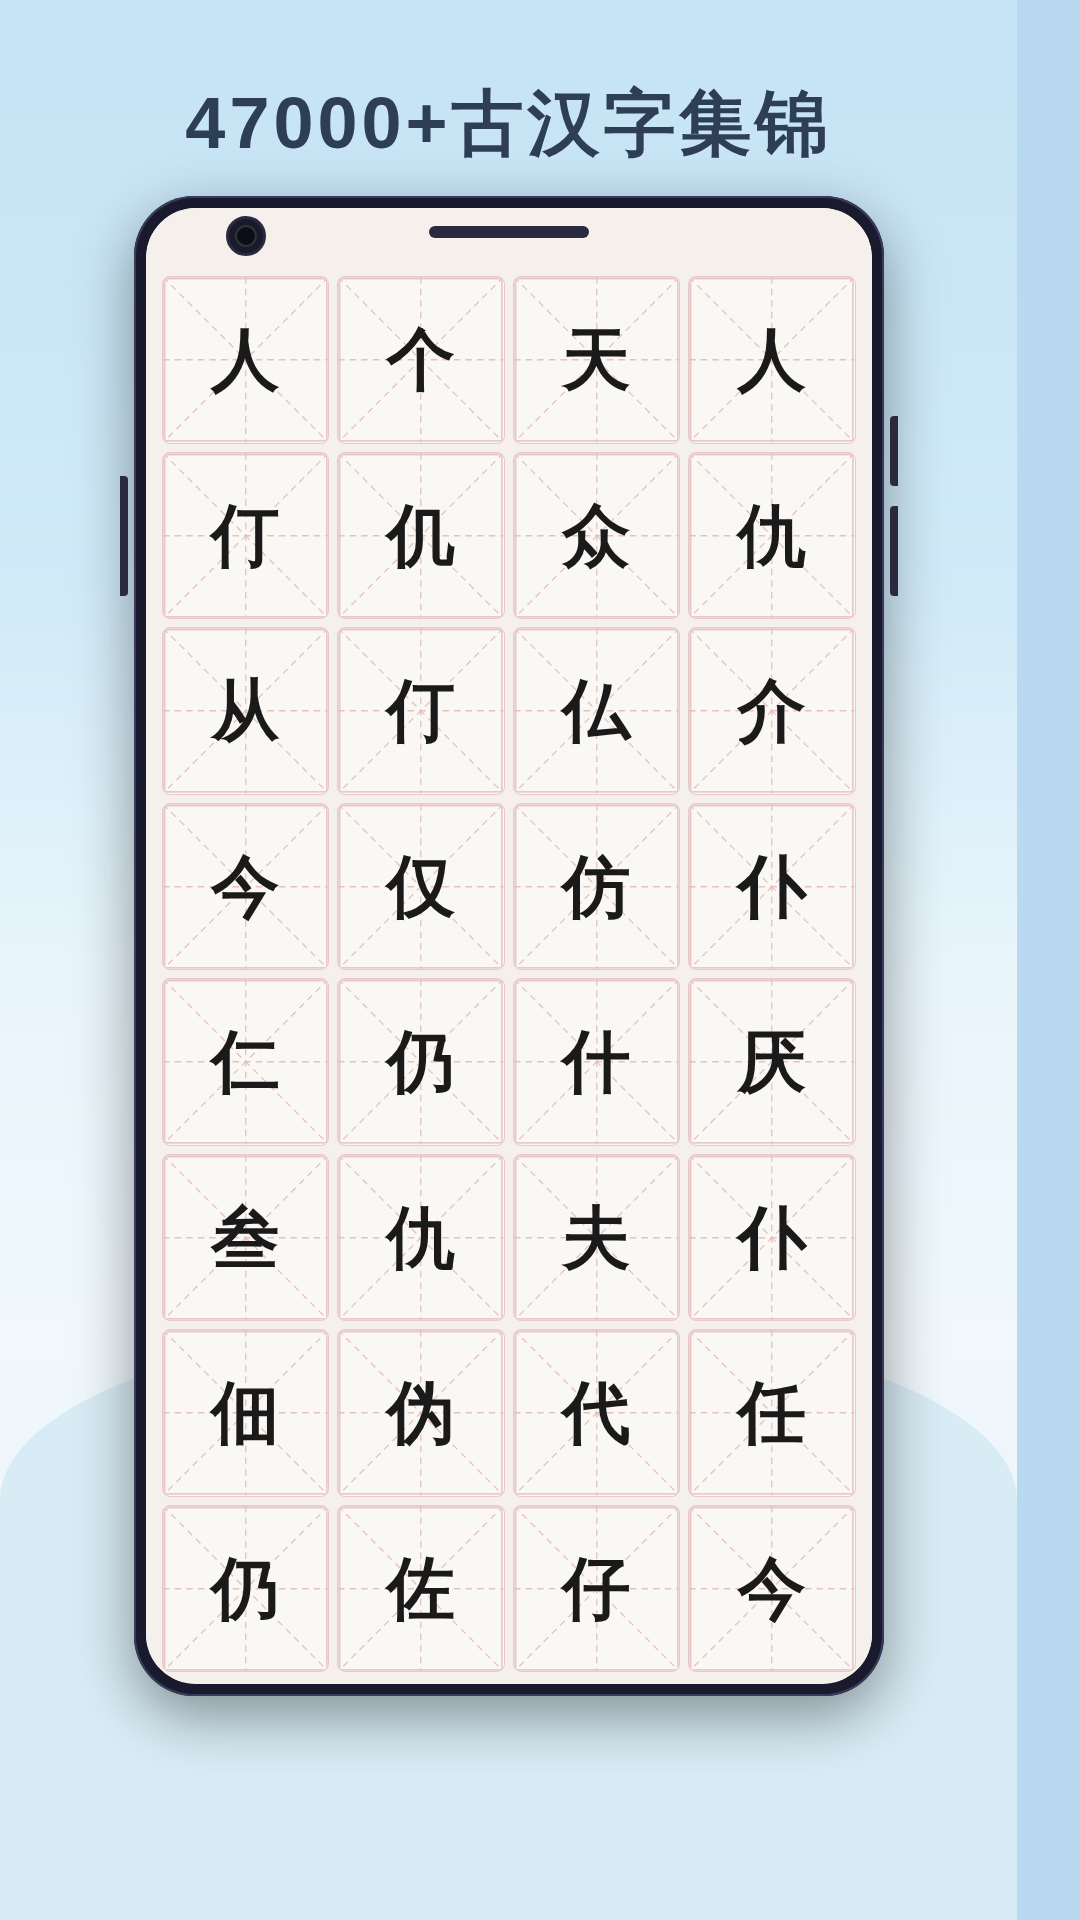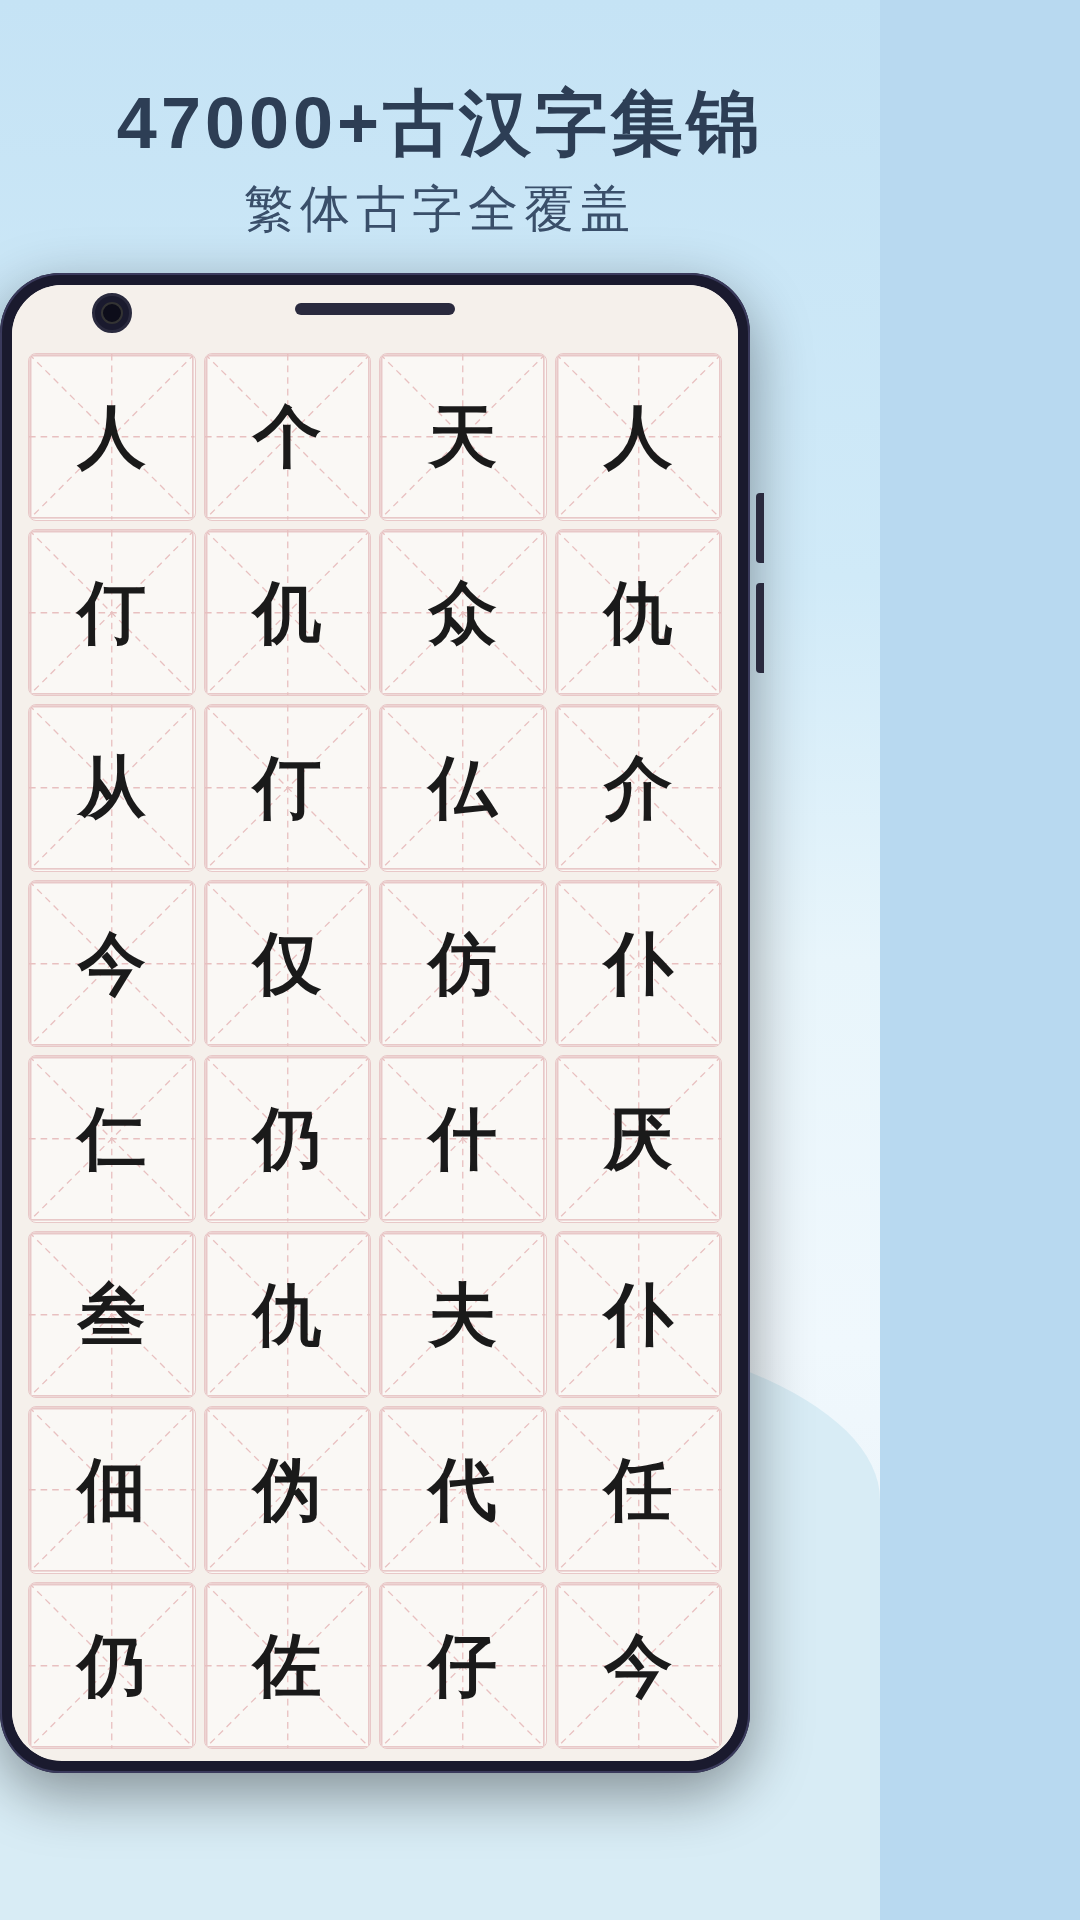--- a/index.html
+++ b/index.html
@@ -5,26 +5,27 @@
     * { margin: 0; padding: 0; box-sizing: border-box; }
     html, body {
       width: 1080px;
       height: 1920px;
       overflow: hidden;
       background: #b8d9f0;
       font-family: 'Arial', sans-serif;
     }
 
     .page {
-      width: 880px;
+      width: 1017px;
       height: 1920px;
       background: linear-gradient(180deg, #c5e3f5 0%, #d0eaf8 30%, #e8f5fb 50%, #f0f8fd 70%, #e8f0f5 100%);
       position: relative;
       display: flex;
       flex-direction: column;
+      align-items: center;
     }
 
     
     .bg-hill {
       position: absolute;
       bottom: 0;
       left: 0;
       width: 100%;
       height: 600px;
       background: #d8ecf5;
@@ -212,21 +213,20 @@
     }
   </style>
 </head>
 <body>
 
 <div class="page">
   <div class="bg-hill"></div>
 
   <div class="header-text">
     <div class="title-main">47000+古汉字集锦</div>
-    <div class="title-sub">繁体古字全覆盖</div>
   </div>
 
   <div class="phone-frame">
     <div class="phone-vol-up"></div>
     <div class="phone-vol-down"></div>
     <div class="phone-power"></div>
 
     <div class="phone-inner">
 
       <div class="phone-notch-bar">

